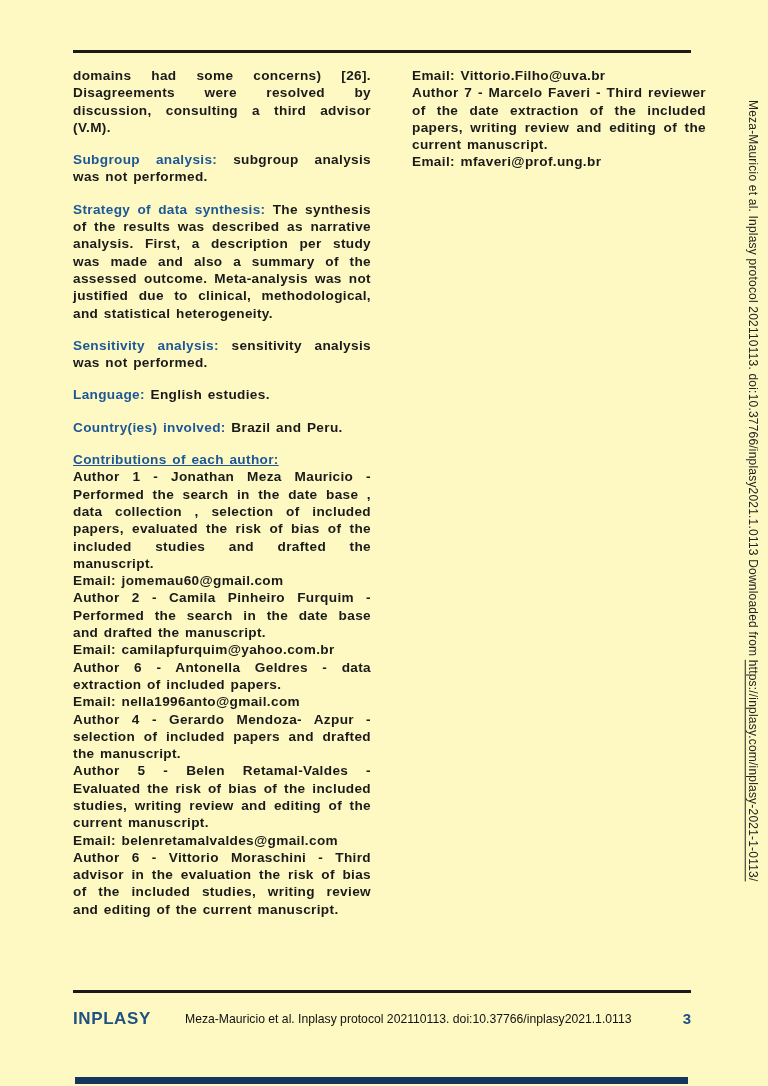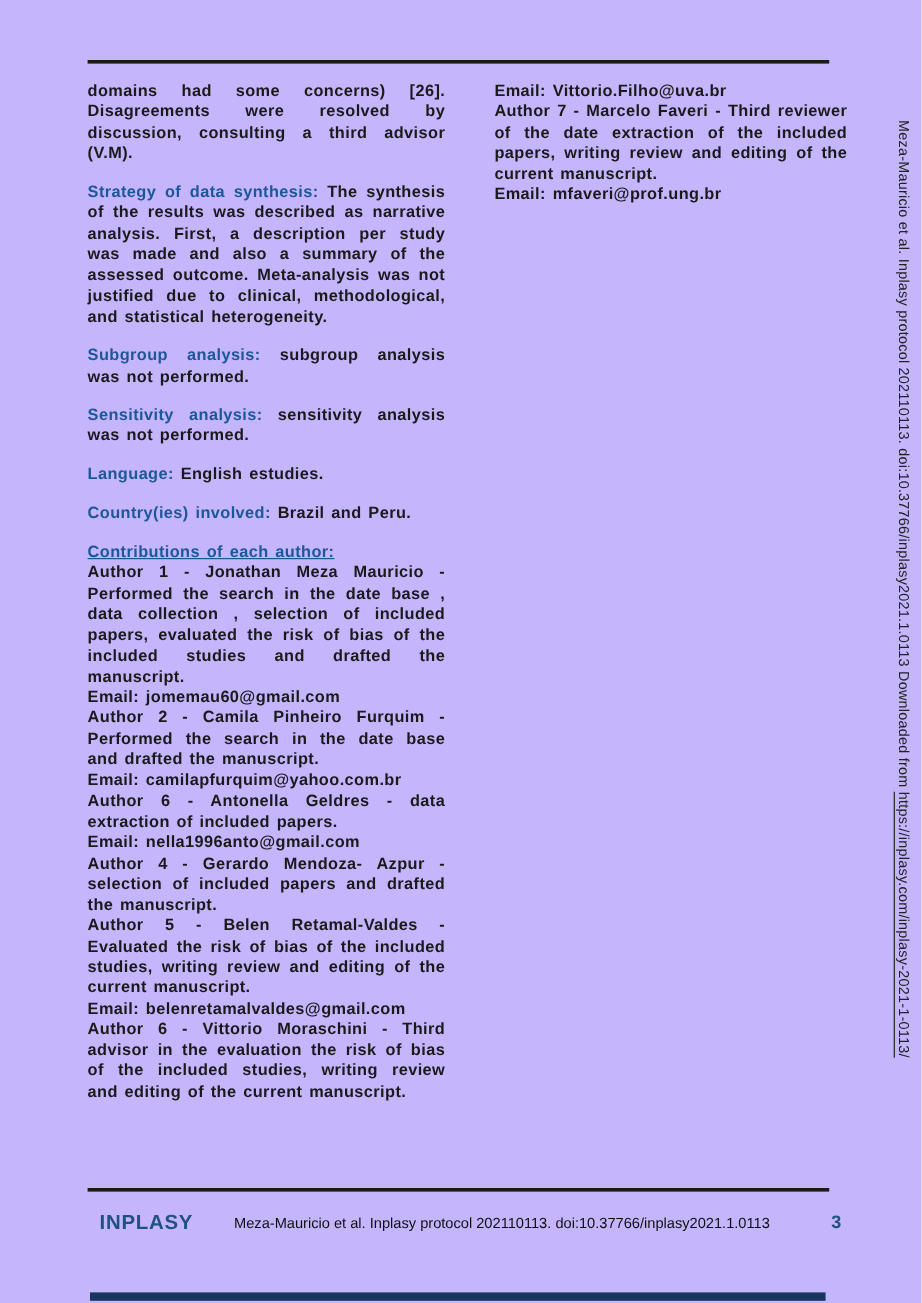--- a/index.html
+++ b/index.html
@@ -2,21 +2,21 @@
 <html><head>
 <meta charset="utf-8">
 <style>
   html, body {
     margin: 0; padding: 0;
     background: #ffffff;
   }
   .page {
     position: relative;
     width: 768px; height: 1086px;
-    background: #c4b5fd;
+    background: #fef9c3;
     overflow: hidden;
     font-family: "Liberation Sans", "DejaVu Sans", sans-serif;
     color: #1a1a1a;
   }
   .rule {
     position: absolute;
     left: 73px; width: 618px; height: 3px;
     background: #1a1a1a;
   }
   .rule.top { top: 50px; }
@@ -55,21 +55,21 @@
     color: #222222;
     white-space: nowrap;
   }
   .sidebar a {
     color: #222222;
     text-decoration: underline;
   }
 
   .footer-row {
     position: absolute;
-    left: 83px; top: 1006px; width: 618px; height: 24px;
+    left: 73px; top: 1006px; width: 618px; height: 24px;
   }
   .logo {
     position: absolute; left: 0; top: 3px;
     font-size: 17px; font-weight: bold;
     letter-spacing: 0.6px;
     color: #1F5182;
   }
   .footer-cite {
     position: absolute; left: 112px; top: 6px;
     font-size: 12.2px; color: #111111;
@@ -90,23 +90,23 @@
 </head>
 <body>
 
 <div class="page">
 
   <div class="rule top"></div>
 
   <div class="col col-left">
     <p>domains had some concerns) [26]. Disagreements were resolved by discussion, consulting a third advisor (V.M).</p>
 
+    <p><span class="h">Subgroup analysis:</span> <span>subgroup analysis was not performed.</span></p>
+
     <p><span class="h">Strategy of data synthesis:</span> <span>The synthesis of the results was described as narrative analysis. First, a description per study was made and also a summary of the assessed outcome. Meta-analysis was not justified due to clinical, methodological, and statistical heterogeneity.</span></p>
-
-    <p><span class="h">Subgroup analysis:</span> <span>subgroup analysis was not performed.</span></p>
 
     <p><span class="h">Sensitivity analysis:</span> <span>sensitivity analysis was not performed.</span></p>
 
     <p><span class="h">Language:</span> <span>English estudies.</span></p>
 
     <p><span class="h">Country(ies) involved:</span> <span>Brazil and Peru.</span></p>
 
 
     <div>
       <div class="entry contrib-heading">Contributions of each author:</div>

